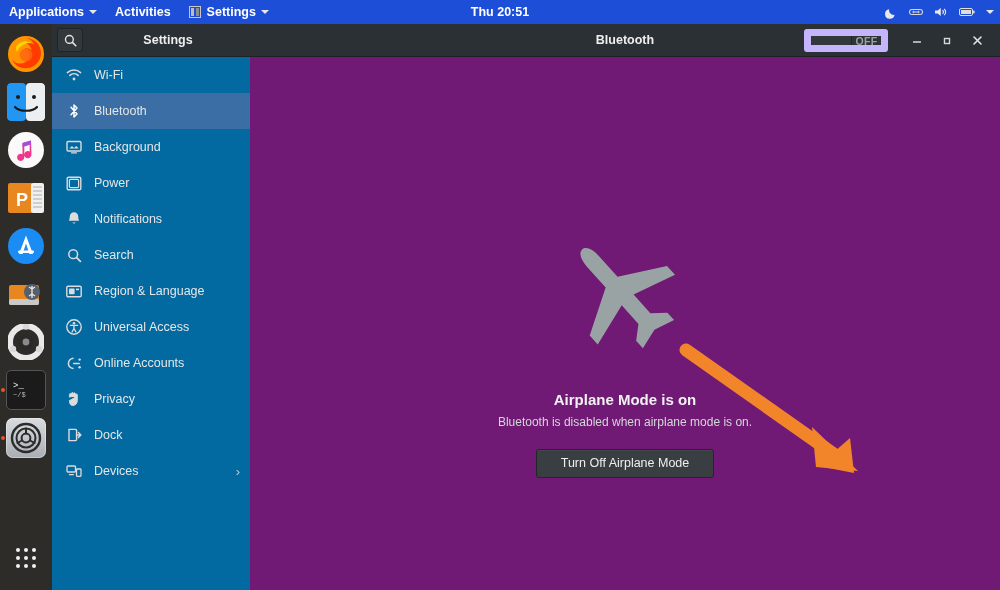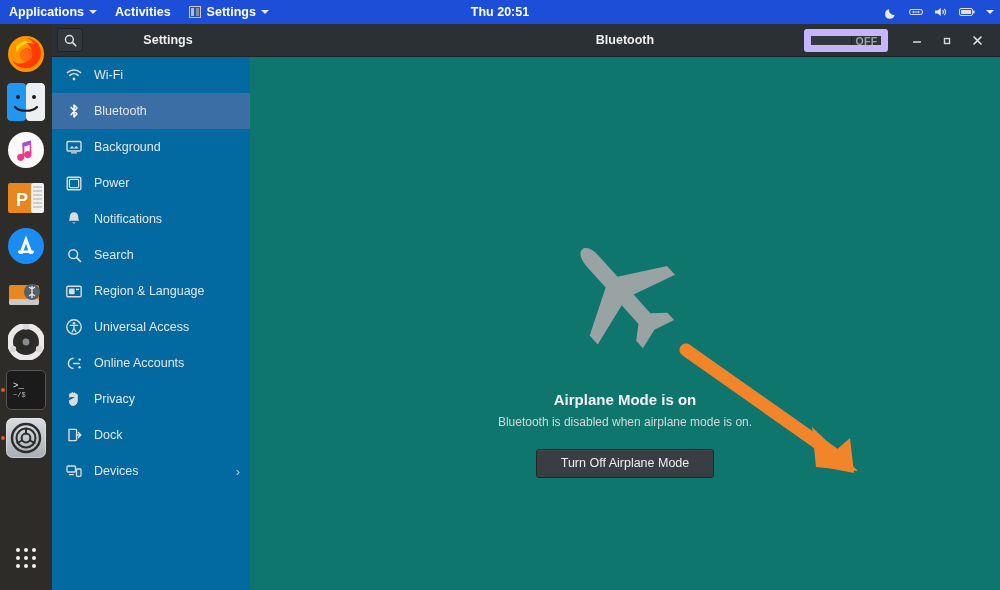--- a/index.html
+++ b/index.html
@@ -183,21 +183,21 @@
     width: 16px; height: 16px;
     display: inline-flex; align-items: center; justify-content: center;
     flex: 0 0 16px;
     color: #dddddd;
   }
   .side-label { flex: 1; white-space: nowrap; }
   .side-chev { color: #c9c9c9; font-size: 13px; }
 
   .content {
     flex: 1; height: 533px;
-    background: #0f766e;
+    background: #701a75;
     position: relative;
     display: flex; flex-direction: column;
     align-items: center; justify-content: flex-start;
   }
   .plane-wrap {
     margin-top: 170px;
     width: 150px; height: 140px;
     display: flex; align-items: center; justify-content: center;
   }
   .msg-title {

